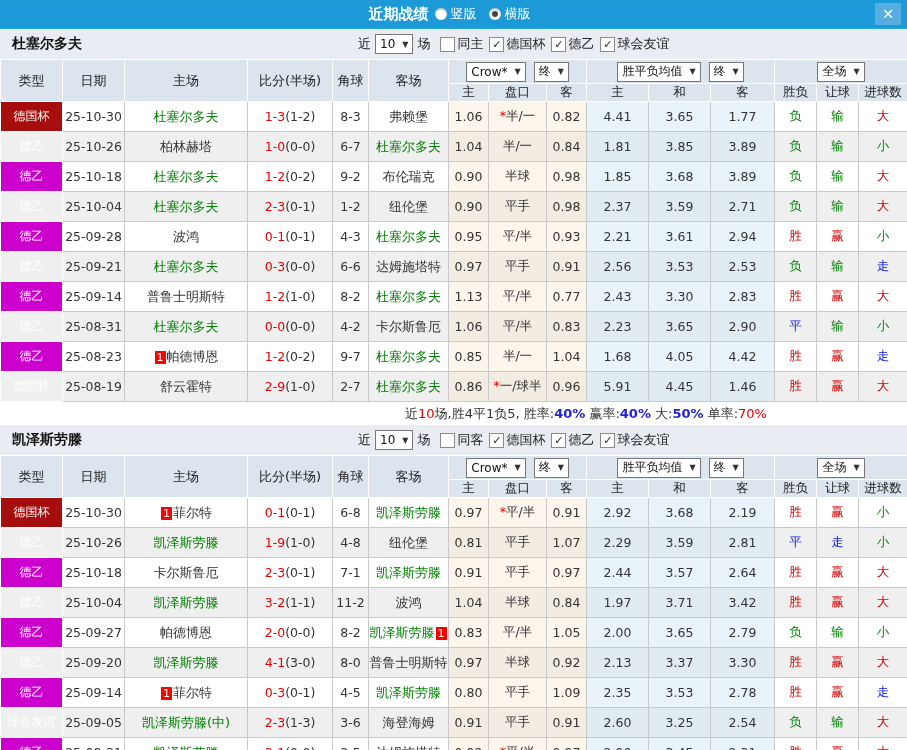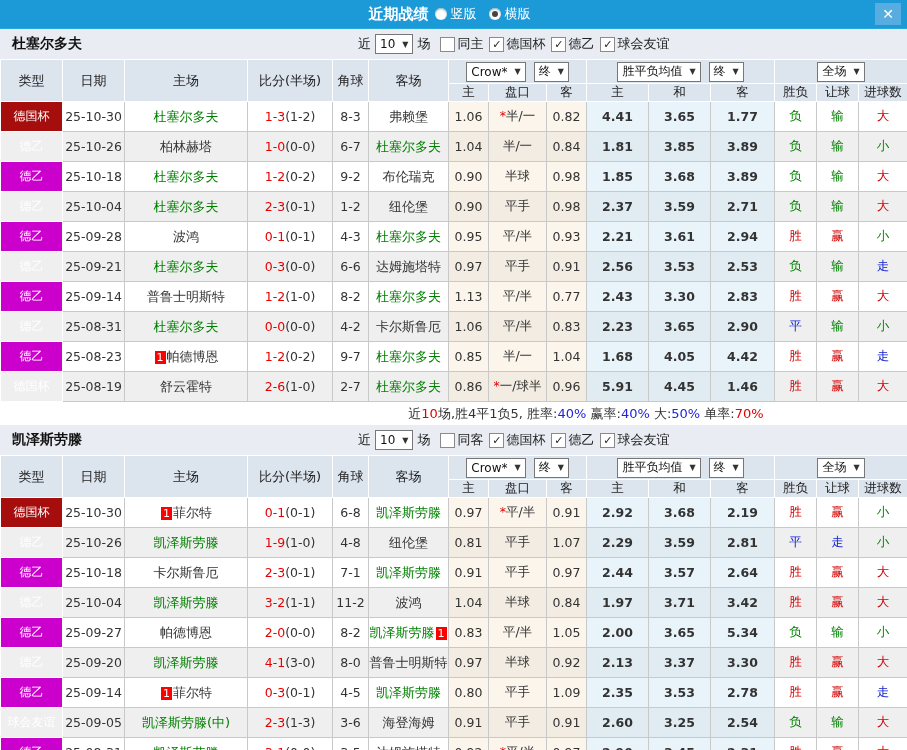--- a/index.html
+++ b/index.html
@@ -27,40 +27,40 @@
   table.grid{border-collapse:collapse;table-layout:fixed;width:907px;}
   .grid th{background:#dce4ee;border:1px solid #fff;font-weight:normal;color:#222;font-size:13px;text-align:center;padding:0;}
   .grid tr.h1 th{height:23px;}
   .grid tr.h2 th{height:17px;font-size:12.5px;}
   .hsel{vertical-align:middle;}
   .hsel .wrap{display:flex;justify-content:center;align-items:center;gap:8px;}
   .grid td{border:1px solid #c9c9c9;height:29px;text-align:center;vertical-align:middle;font-size:12.5px;color:#333;padding:0;background:#fff;}
   .grid tbody tr:nth-child(even) td{background:#efefef;}
   .grid td.co{background:#fbf5ec;}
   .grid tbody tr:nth-child(even) td.co{background:#f2ece3;}
-  .grid td.ca{background:#e9f3fa;font-weight:bold;}
+  .grid td.ca{background:#e9f3fa;}
   .grid tbody tr:nth-child(even) td.ca{background:#e1ebf2;}
   .grid td.ct{color:#fff;font-size:12px;border-color:#fff;}
   .ct.cup{background:#a60d0d;}
   .ct.l2{background:#cc00cc;}
   .ct.fr{background:#1fb0a8;}
   .tn{color:#333;font-size:13px;}
   .tn.green{color:#008000;}
   .badge{display:inline-block;background:#f00;color:#fff;font-size:11px;line-height:13px;padding:0 2px;margin:0 1px;}
   .ft{color:#e60000;}
   .ht{color:#333;text-align:right;}
   .star{color:#e60000;}
   .cr.r{color:#d40000;}
   .cr.g{color:#008000;}
   .cr.b{color:#1122cc;}
   
   .summary{height:23px;line-height:23px;font-size:13px;background:#fff;text-align:center;padding-left:265px;color:#333;white-space:nowrap;}
   .summary .sk{color:#333;}
   .summary .sr{color:#e60000;}
-  .summary .sb{color:#2222dd;}
+  .summary .sb{color:#2222dd;font-weight:bold;}
 </style>
 </head>
 <body>
 
 <div id="app">
   <div class="titlebar">
     <span class="tb-title">近期战绩</span>
     <span class="radio-group" id="radios">
         <span class="radio"></span>
         <span class="radio-label">竖版</span>
@@ -314,21 +314,21 @@
               <td class="ca">4.05</td>
               <td class="ca">4.42</td>
               <td class="cr r">胜</td>
               <td class="cr r">赢</td>
               <td class="cr b">走</td>
             </tr>
             <tr>
               <td class="ct cup">德国杯</td>
               <td>25-08-19</td>
               <td><span class="tn">舒云霍特</span></td>
-              <td><span class="ft">2-6</span><span class="ht">(1-0)</span></td>
+              <td><span class="ft">2-9</span><span class="ht">(1-0)</span></td>
               <td>2-7</td>
               <td><span class="tn green">杜塞尔多夫</span></td>
               <td class="co">0.86</td>
               <td class="co"><span class="star">*</span>一/球半</td>
               <td class="co">0.96</td>
               <td class="ca">5.91</td>
               <td class="ca">4.45</td>
               <td class="ca">1.46</td>
               <td class="cr r">胜</td>
               <td class="cr r">赢</td>
@@ -506,21 +506,21 @@
               <td>25-09-27</td>
               <td><span class="tn">帕德博恩</span></td>
               <td><span class="ft">2-0</span><span class="ht">(0-0)</span></td>
               <td>8-2</td>
               <td><span class="tn green">凯泽斯劳滕</span><span class="badge">1</span></td>
               <td class="co">0.83</td>
               <td class="co">平/半</td>
               <td class="co">1.05</td>
               <td class="ca">2.00</td>
               <td class="ca">3.65</td>
-              <td class="ca">5.34</td>
+              <td class="ca">2.79</td>
               <td class="cr g">负</td>
               <td class="cr g">输</td>
               <td class="cr g">小</td>
             </tr>
             <tr>
               <td class="ct l2">德乙</td>
               <td>25-09-20</td>
               <td><span class="tn green">凯泽斯劳滕</span></td>
               <td><span class="ft">4-1</span><span class="ht">(3-0)</span></td>
               <td>8-0</td>

